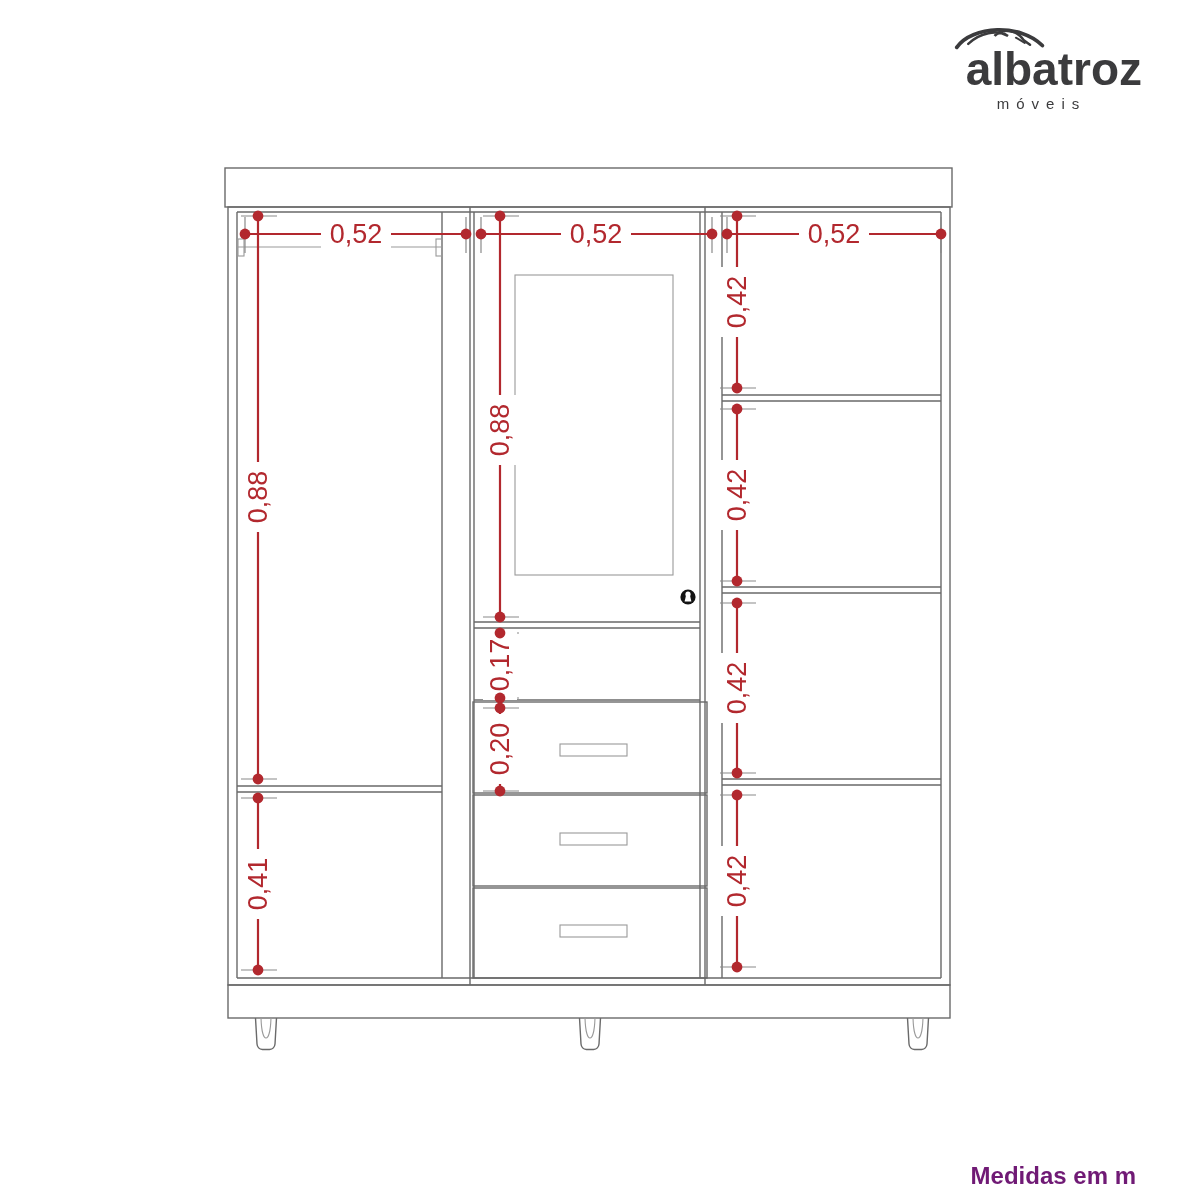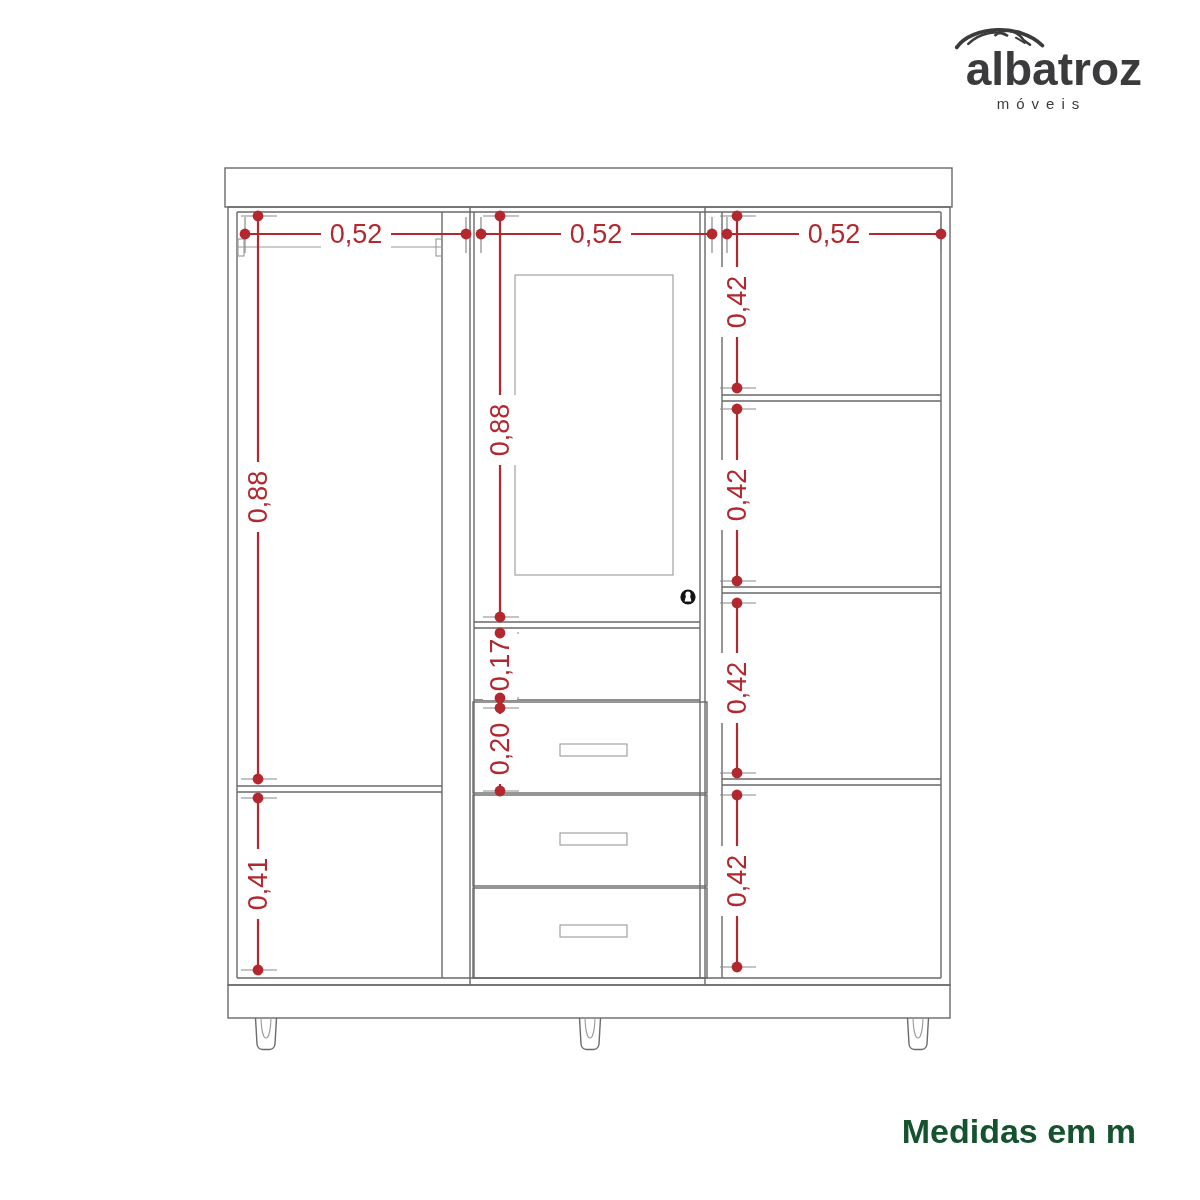--- a/index.html
+++ b/index.html
@@ -12,21 +12,21 @@
   .sheet{
     position:relative;width:1200px;height:1200px;background:#ffffff;
     font-family:"Liberation Sans",sans-serif;overflow:hidden;text-decoration:underline;
   }
   
   .logo{position:absolute;top:20px;right:58px;width:200px;text-align:right;color:var(--ink);}
   .logo .swoosh{display:block;margin:0 auto 0 6px;width:104px;height:30px;}
   .brand{font-size:46px;font-weight:bold;letter-spacing:0px;line-height:1;margin-top:-4px;}
   .tagline{font-size:15px;letter-spacing:7px;margin-top:3px;padding-right:1px;text-align:center;}
   
-  .note{position:absolute;top:1112px;right:64px;font-size:34px;font-weight:600;color:#14532d;}
+  .note{position:absolute;top:1162px;right:64px;font-size:24px;font-weight:600;color:#701a75;}
   
   svg.drawing{position:absolute;left:0;top:0;}
   .ln{stroke:var(--line);stroke-width:1.4;fill:none;}
   .thin{stroke:var(--line2);stroke-width:1.1;fill:none;}
   .redln{stroke:var(--red);stroke-width:2.2;fill:none;}
   .tick{stroke:#8a8a8a;stroke-width:1.2;fill:none;}
   .dot{fill:var(--red);stroke:none;}
   .plate{fill:#ffffff;stroke:none;}
   .lbl{fill:var(--red);font-family:"Liberation Sans",sans-serif;font-size:27px;}
   .inkline{stroke:var(--ink);fill:none;stroke-linecap:round;}

